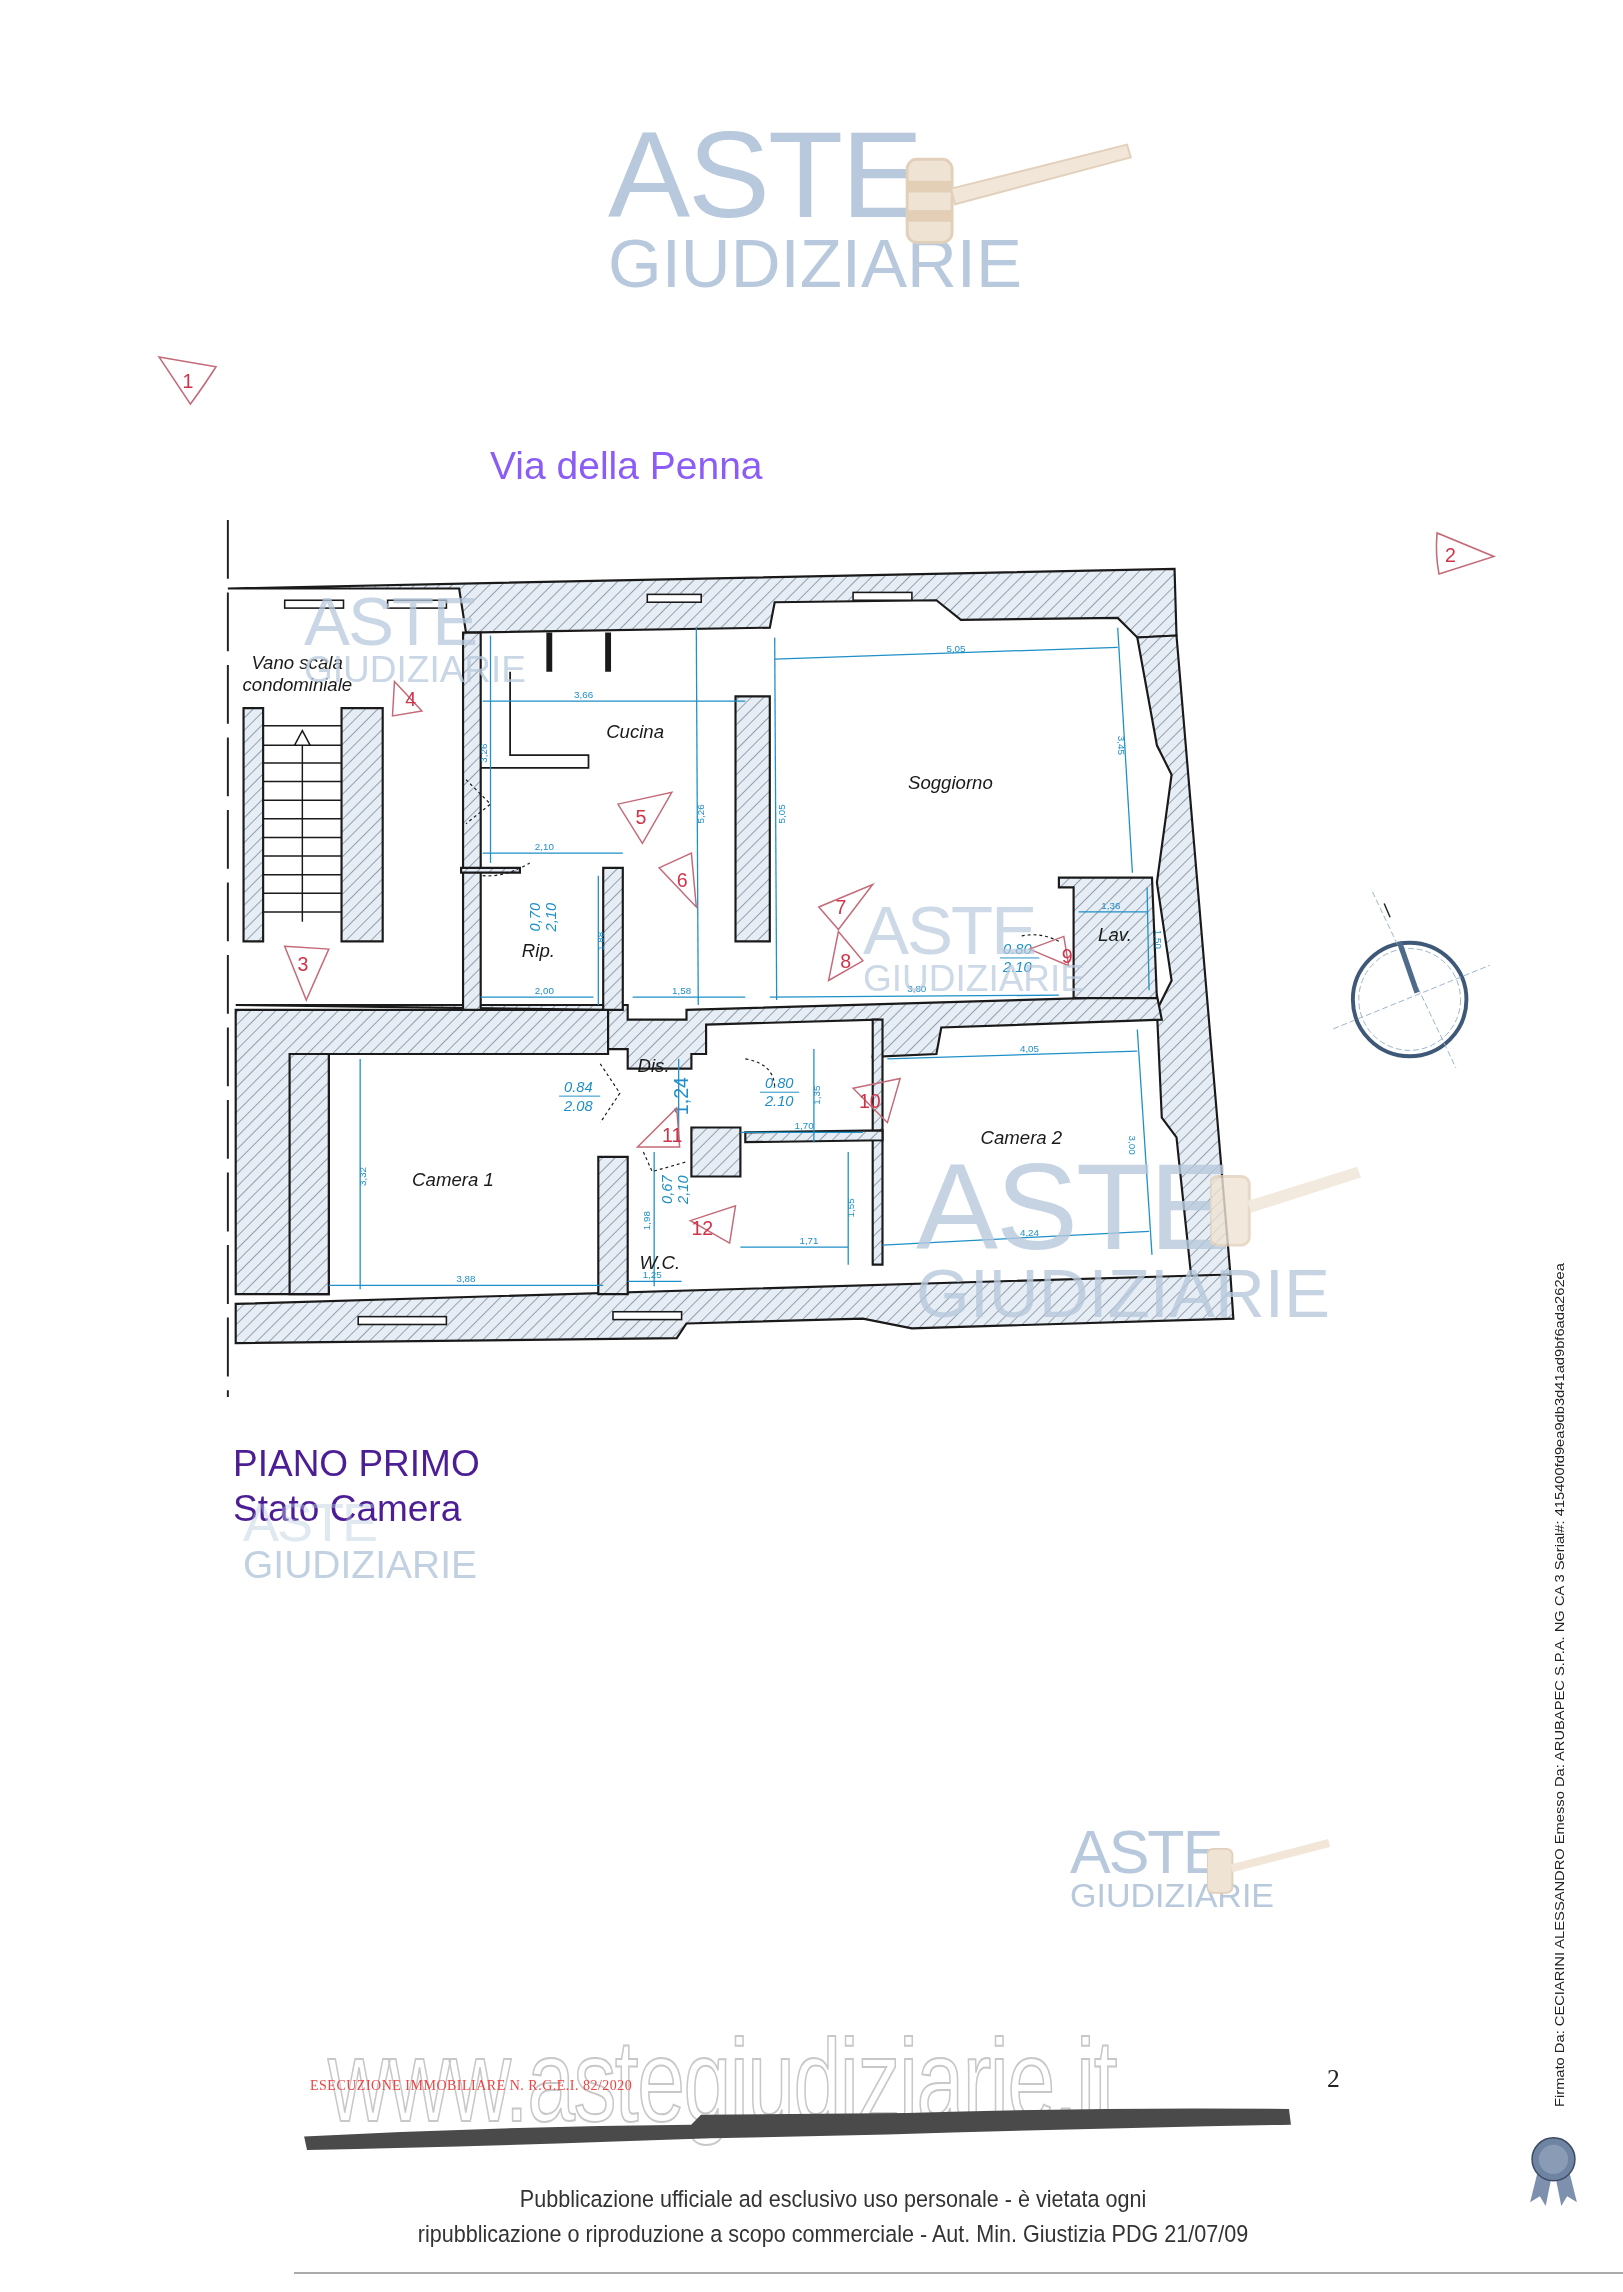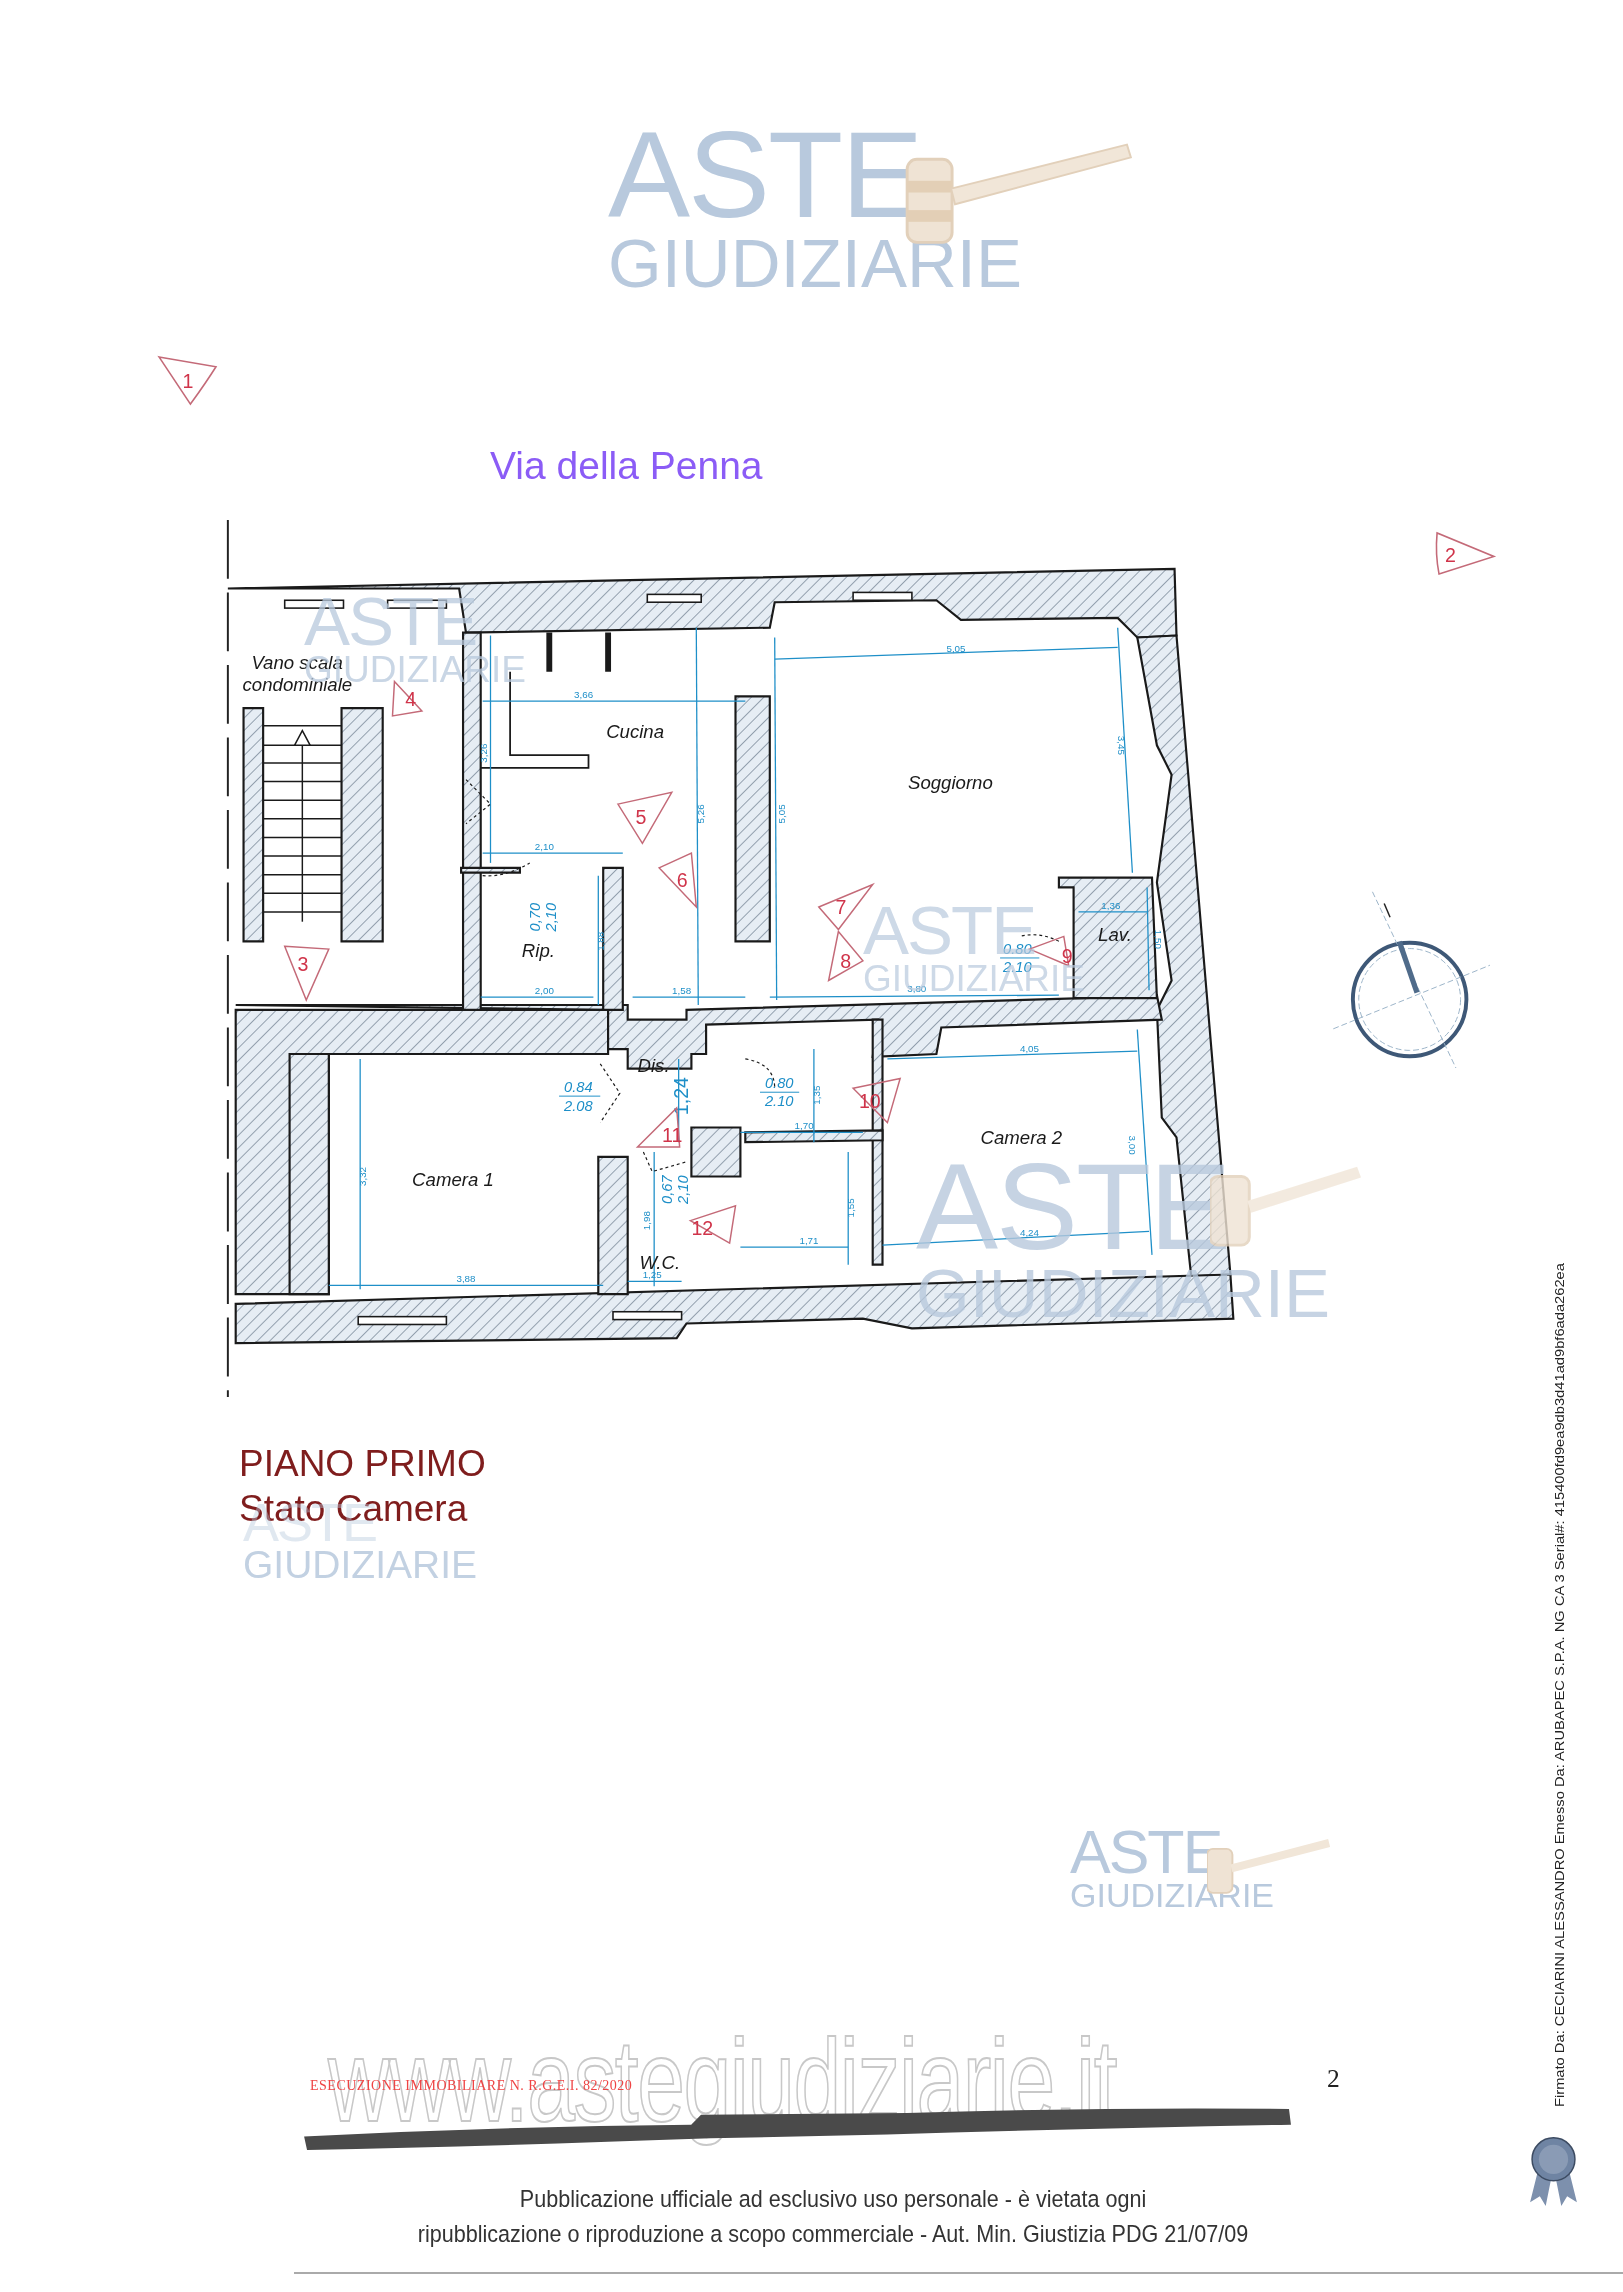--- a/index.html
+++ b/index.html
@@ -3,21 +3,21 @@
 <meta charset="utf-8">
 <style>
   html,body{margin:0;padding:0;background:#ffffff;}
   body{width:1623px;height:2293px;position:relative;overflow:hidden;font-family:"Liberation Sans",sans-serif;}
   .abs{position:absolute;}
   .wm{position:absolute;color:#b8c9dd;font-family:"Liberation Sans",sans-serif;font-weight:300;line-height:0.9;pointer-events:none;}
   .wm .l1{display:block;letter-spacing:-2px;}
   .wm .l2{display:block;letter-spacing:0px;}
   .wm .gavel{position:absolute;}
   .street{font-size:39px;color:#8b5cf6;}
-  .plan-title{font-size:37px;color:#7f1d1d;line-height:45px;margin-left:6px;}
+  .plan-title{font-size:37px;color:#4c1d95;line-height:45px;}
   .footer-doc{font-family:"Liberation Serif",serif;font-size:14px;color:#ef4444;letter-spacing:0.5px;}
   .pagenum{font-family:"Liberation Serif",serif;font-size:25.5px;color:#222;}
   .disclaimer{font-family:"Liberation Sans",sans-serif;font-size:24.5px;color:#333;text-align:center;line-height:35px;transform:scaleX(0.88);transform-origin:center;}
   .signature{font-size:14.7px;color:#222;white-space:nowrap;transform:rotate(-90deg);transform-origin:left top;transform:scaleX(0.9) rotate(-90deg);}
   .site-wm{font-size:116px;color:#ffffff;-webkit-text-stroke:2px #c8c8c8;letter-spacing:-2px;white-space:nowrap;transform:scaleX(0.74);transform-origin:left top;}
   svg text{font-family:"Liberation Sans",sans-serif;}
 </style>
 </head>
 <body>
 

